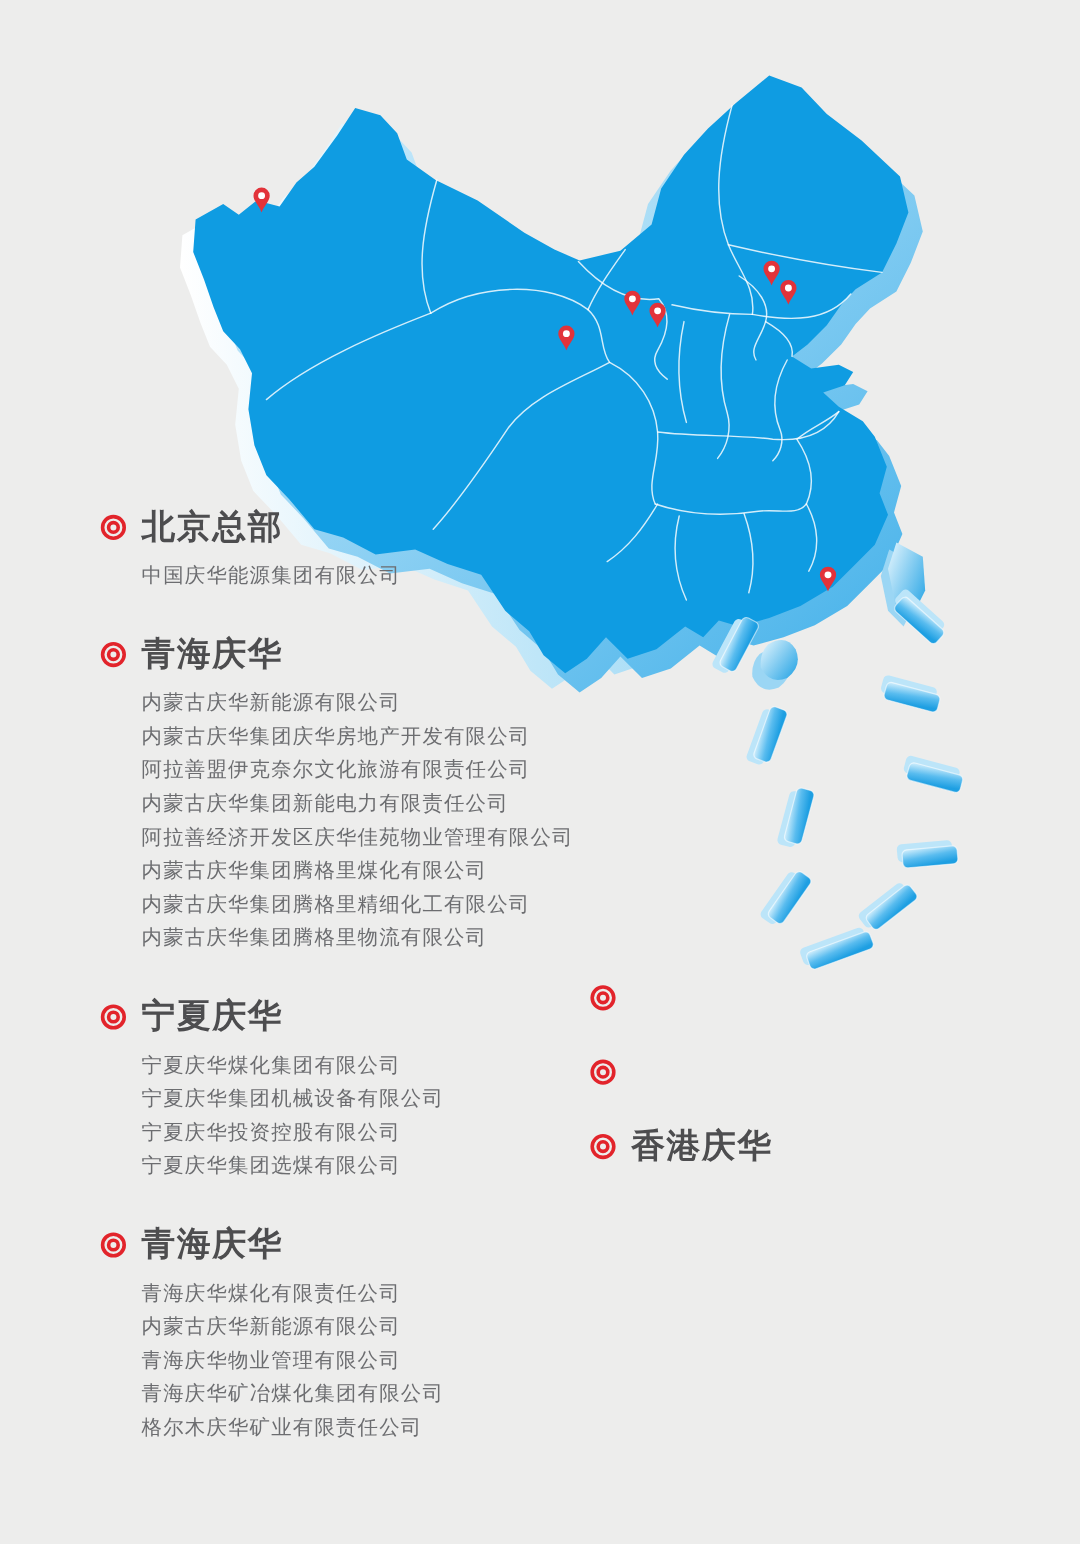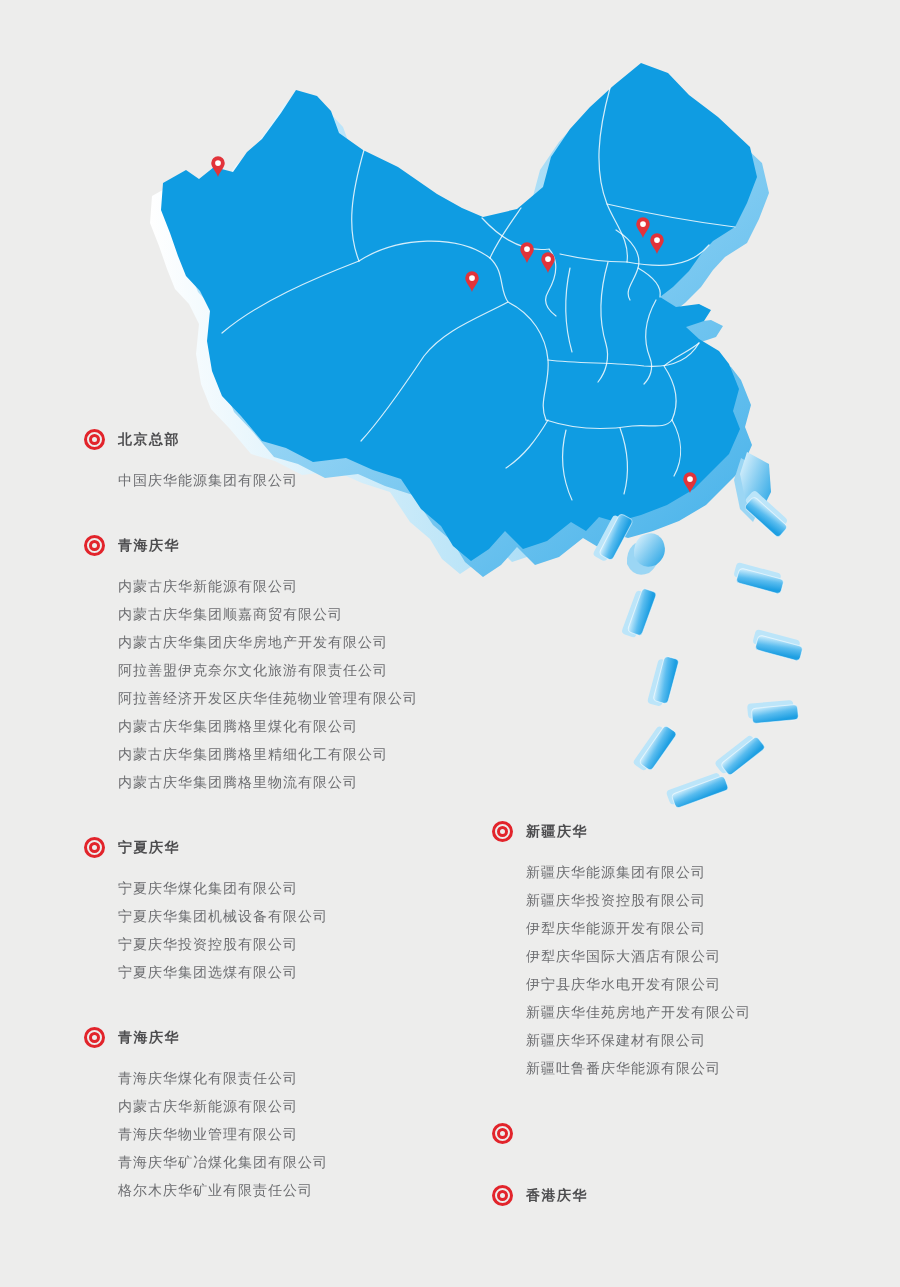--- a/index.html
+++ b/index.html
@@ -11,23 +11,23 @@
   .bevel-w{fill:url(#gradW);}
   .bevel-e{fill:url(#gradE);}
   .col{position:absolute;z-index:1;}
   .col-left{left:84px;top:426px;width:420px;}
   .col-right{left:492px;top:818px;width:400px;}
   .section{display:flex;align-items:flex-start;margin-bottom:38px;}
   .bullet{flex:0 0 auto;width:21px;height:21px;box-sizing:border-box;border:3px solid var(--accent,#E2242B);
           border-radius:50%;margin-top:3px;display:flex;align-items:center;justify-content:center;background:transparent;}
   .bullet-inner{width:11px;height:11px;box-sizing:border-box;border:3px solid var(--accent,#E2242B);border-radius:50%;}
   .sec-body{margin-left:13px;}
-  .sec-title{margin:0 0 14px 0;font-size:14px;line-height:26px;font-weight:bold;letter-spacing:1.5px;color:var(--heading,#4D4D4F);}
+  .sec-title{margin:0 0 14px 0;font-size:28px;line-height:26px;font-weight:bold;letter-spacing:1.5px;color:var(--heading,#4D4D4F);}
   .company-list{list-style:none;margin:0;padding:0;}
-  .company-list li{font-size:14px;line-height:28px;letter-spacing:1px;color:var(--body,#6C6D70);white-space:nowrap;}
+  .company-list li{font-size:17px;line-height:28px;letter-spacing:1px;color:var(--body,#6C6D70);white-space:nowrap;}
 </style>
 </head>
 <body>
 
 <div class="page">
 
   <svg class="map-svg" width="900" height="1287" viewBox="0 0 900 1287" aria-hidden="true">
     <defs>
       <linearGradient id="gradW" x1="0" y1="0" x2="1" y2="0">
         <stop offset="0" stop-color="#FFFFFF"></stop>
@@ -175,23 +175,23 @@
         </div>
       </section>
       <section class="section">
         <span class="bullet">
           <span class="bullet-inner"></span>
         </span>
         <div class="sec-body">
           <h2 class="sec-title">青海庆华</h2>
           <ul class="company-list">
             <li>内蒙古庆华新能源有限公司</li>
-            <li>内蒙古庆华集团顺嘉商贸有限公司</li>
             <li>内蒙古庆华集团庆华房地产开发有限公司</li>
             <li>阿拉善盟伊克奈尔文化旅游有限责任公司</li>
+            <li>内蒙古庆华集团新能电力有限责任公司</li>
             <li>阿拉善经济开发区庆华佳苑物业管理有限公司</li>
             <li>内蒙古庆华集团腾格里煤化有限公司</li>
             <li>内蒙古庆华集团腾格里精细化工有限公司</li>
             <li>内蒙古庆华集团腾格里物流有限公司</li>
           </ul>
         </div>
       </section>
       <section class="section">
         <span class="bullet">
           <span class="bullet-inner"></span>
@@ -220,33 +220,20 @@
             <li>格尔木庆华矿业有限责任公司</li>
           </ul>
         </div>
       </section>
     </div>
   <div class="col col-right">
       <section class="section">
         <span class="bullet">
           <span class="bullet-inner"></span>
         </span>
-        <div class="sec-body">
-          <h2 class="sec-title">新疆庆华</h2>
-          <ul class="company-list">
-            <li>新疆庆华能源集团有限公司</li>
-            <li>新疆庆华投资控股有限公司</li>
-            <li>伊犁庆华能源开发有限公司</li>
-            <li>伊犁庆华国际大酒店有限公司</li>
-            <li>伊宁县庆华水电开发有限公司</li>
-            <li>新疆庆华佳苑房地产开发有限公司</li>
-            <li>新疆庆华环保建材有限公司</li>
-            <li>新疆吐鲁番庆华能源有限公司</li>
-          </ul>
-        </div>
       </section>
       <section class="section">
         <span class="bullet">
           <span class="bullet-inner"></span>
         </span>
       </section>
       <section class="section">
         <span class="bullet">
           <span class="bullet-inner"></span>
         </span>

